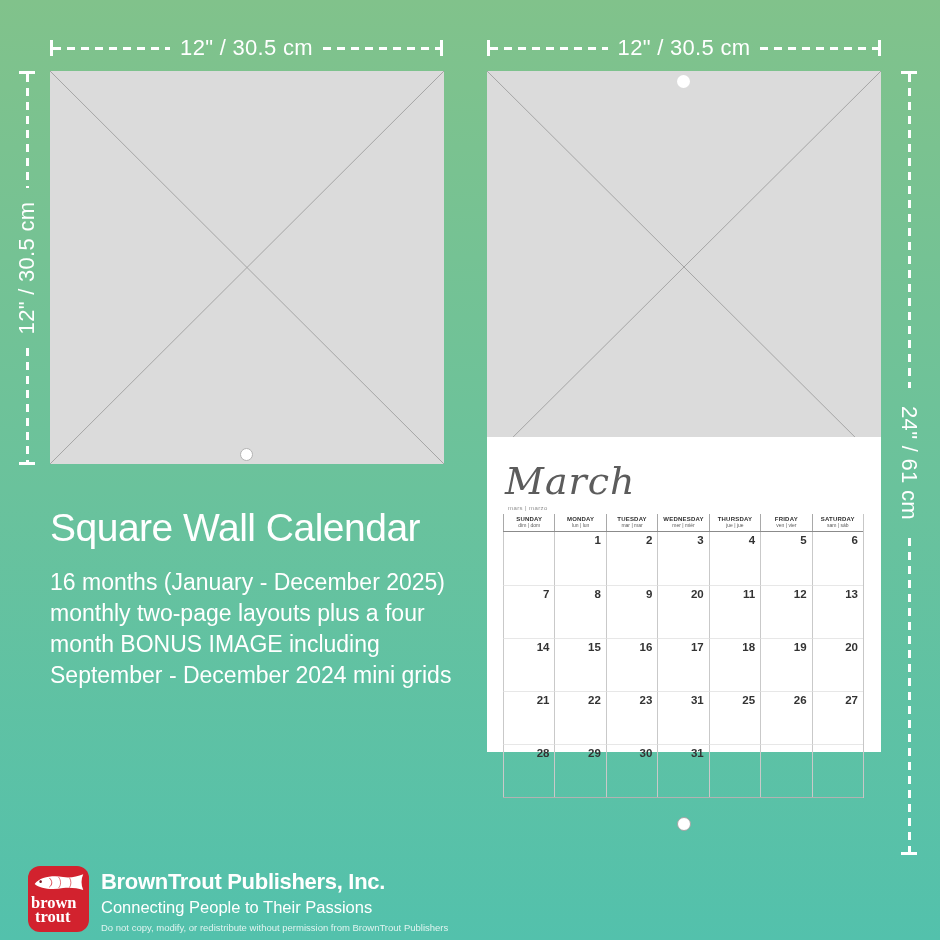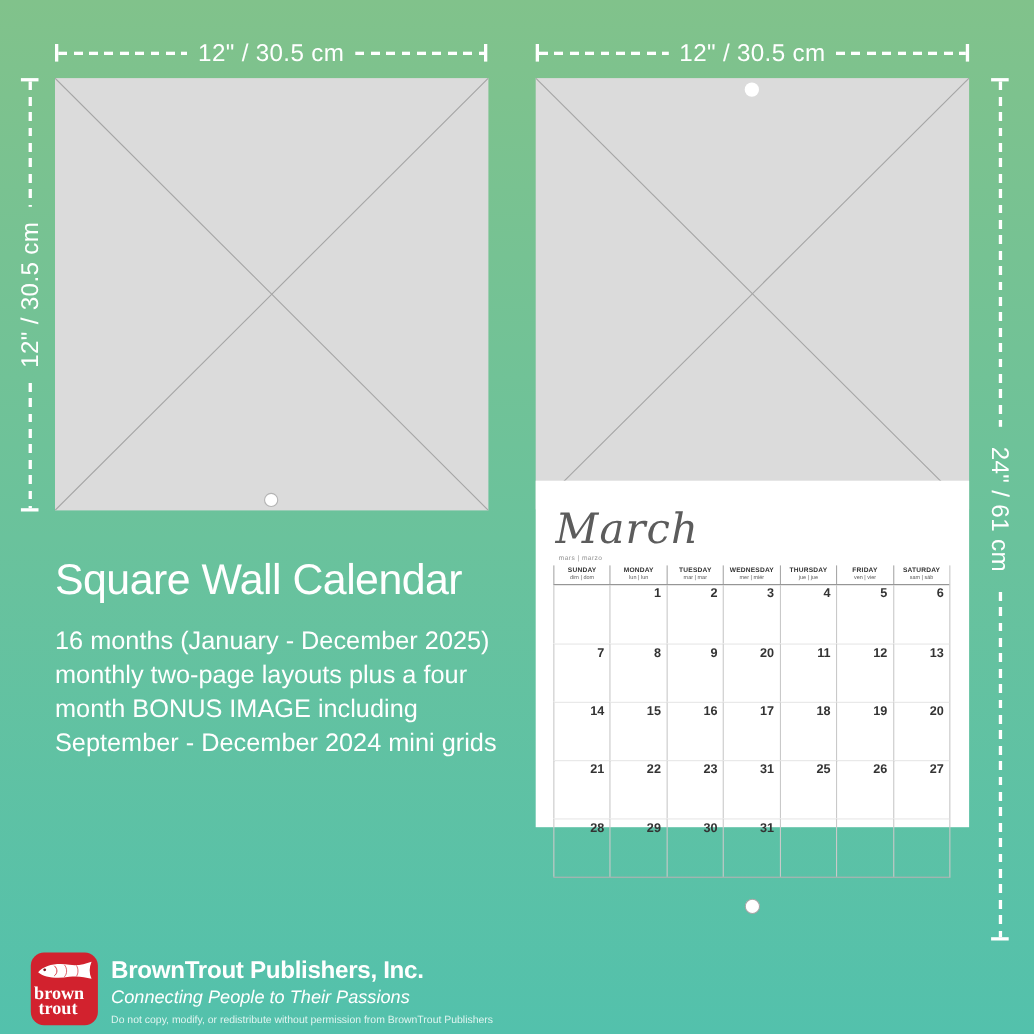--- a/index.html
+++ b/index.html
@@ -49,21 +49,21 @@
   .description { margin-top:17px; font-size:23px; line-height:31px; font-weight:400; }
 
   
   .footer { position:absolute; left:28px; top:866px; display:flex; gap:12px; align-items:flex-start; }
   .logo { width:61px; height:66px; background:#d2222e; border-radius:12px; padding:5px 19px 0 3px; flex:0 0 auto; }
   .logo svg { display:block; width:55px; height:24px; margin:0 auto; }
   .logo-text { color:#fff; font-family:"Liberation Serif",serif; font-weight:700; font-size:16.5px; line-height:13.5px; margin-top:1px; }
   .logo-line2 { margin-left:4px; }
   .footer-text { color:#fff; padding-top:2px; }
   .company { font-size:22px; font-weight:700; line-height:28px; letter-spacing:-.3px; }
-  .tagline { font-size:16.5px; line-height:20px; margin-top:1px;font-style:italic; }
+  .tagline { font-size:16.5px; line-height:20px; margin-top:1px; }
   .fineprint { margin-top:5px; font-size:9.5px; line-height:11px; color:rgba(255,255,255,.82); }
 </style>
 </head>
 <body>
 
 <div class="canvas">
 
   <div class="dim dim-h" style="left:50px; top:35px; width:393px;">
     <div class="tick-h"></div>
     <div class="dash-h"></div>

